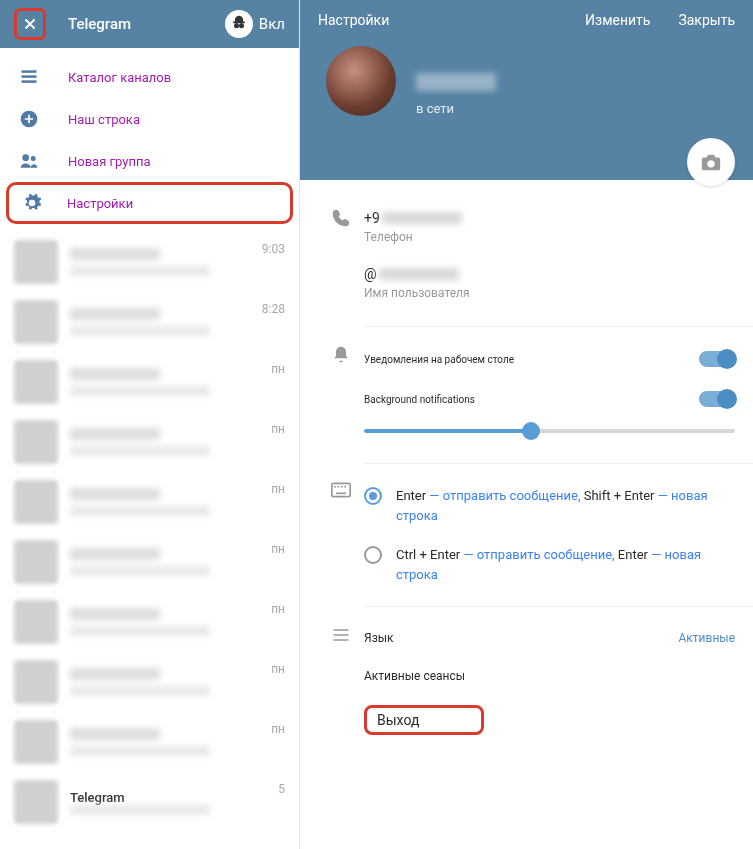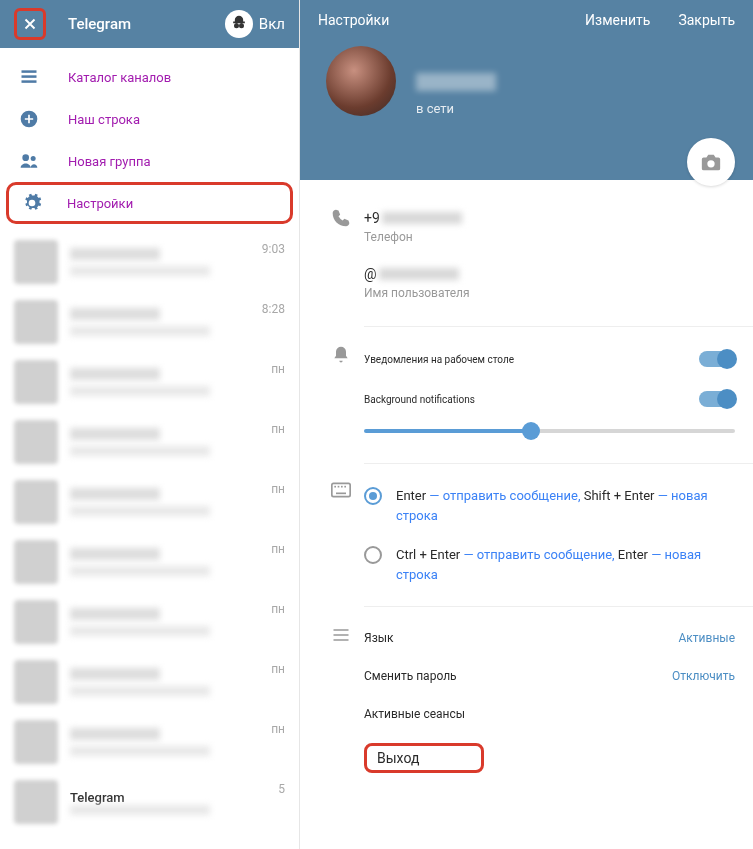--- a/index.html
+++ b/index.html
@@ -319,24 +319,20 @@
         <svg width="20" height="20" viewBox="0 0 24 24" fill="none" stroke="currentColor" stroke-width="2">
             <path d="M3 6h18M3 12h18M3 18h18"></path>
           </svg>
       </div>
       <div class="section-content">
         <div class="link-row">
           <span>Язык</span>
           <span class="link-value">Активные</span>
         </div>
         <div class="link-row">
-          <span>Сменить пароль</span>
-          <span class="link-value">Отключить</span>
-        </div>
-        <div class="link-row">
           <span>Активные сеансы</span>
         </div>
         <div class="logout-row">
           <div class="logout-highlight"><span>Выход</span></div>
         </div>
       </div>
     </div>
   </div>
 </div>
 

